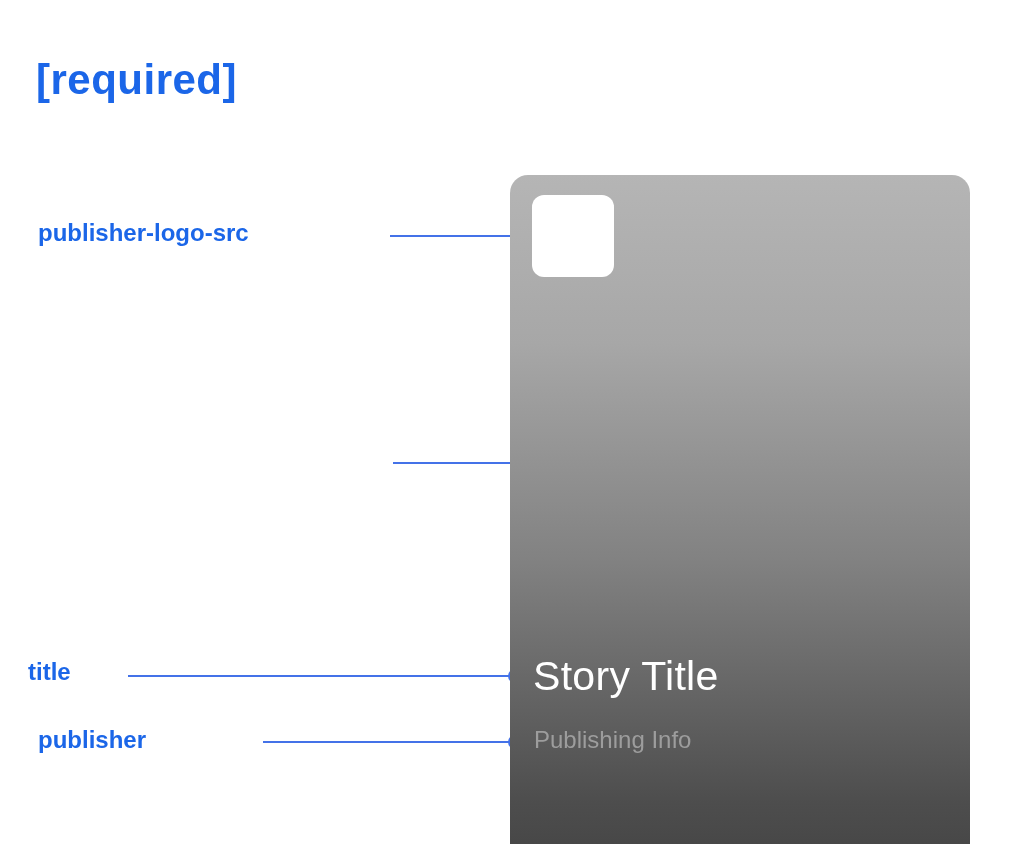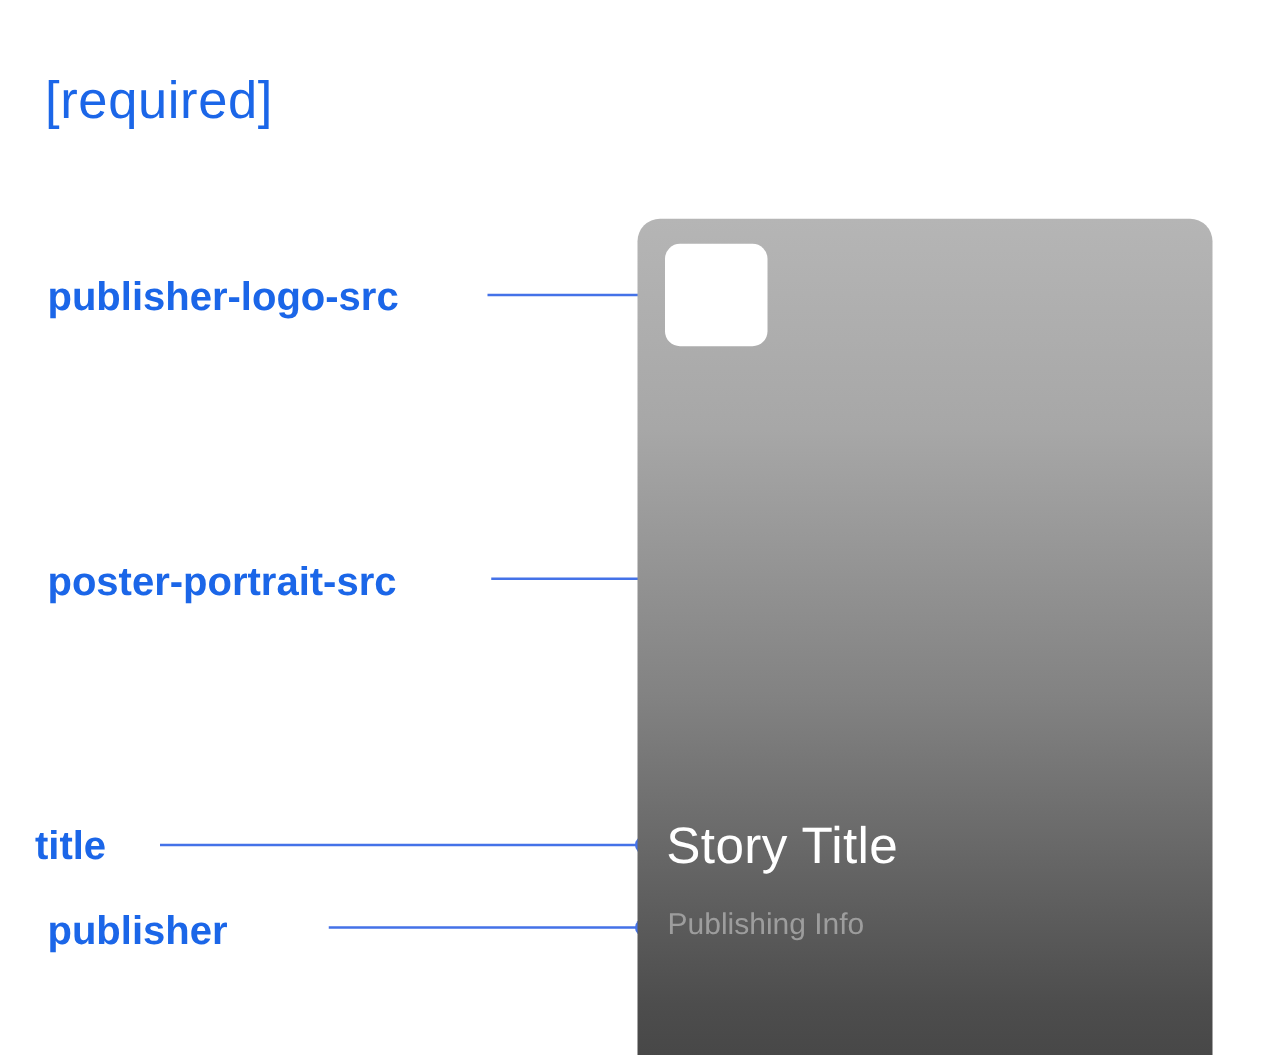--- a/index.html
+++ b/index.html
@@ -11,29 +11,29 @@
     font-family: "Liberation Sans", sans-serif;
     overflow: hidden;
   }
 
   
   .heading {
     position: absolute;
     left: 36px;
     top: 56px;
     font-size: 42px;
-    font-weight: 400;
+    font-weight: 700;
     color: #1b66e8;
     letter-spacing: 0.5px;
   }
 
   
   .callout-label {
     position: absolute;
-    font-size: 32px;
+    font-size: 24px;
     font-weight: 700;
     color: #1b66e8;
     white-space: nowrap;
   }
   .lbl-logo      { left: 38px; top: 219px; }
   .lbl-poster    { left: 38px; top: 447px; }
   .lbl-title     { left: 28px; top: 658px; }
   .lbl-publisher { left: 38px; top: 726px; text-align: right; }
 
   
@@ -106,21 +106,20 @@
 <body>
 
 <div class="canvas">
 
   <div class="heading">[required]</div>
 
   <div class="callout-label lbl-logo">publisher-logo-src</div>
   <div class="callout-line line-logo"></div>
   <div class="callout-dot dot-logo"></div>
 
-  <div class="callout-label lbl-poster">poster-portrait-src</div>
   <div class="callout-line line-poster"></div>
   <div class="callout-dot dot-poster"></div>
 
   <div class="callout-label lbl-title">title</div>
   <div class="callout-line line-title"></div>
   <div class="callout-dot dot-title"></div>
 
   <div class="callout-label lbl-publisher">publisher</div>
   <div class="callout-line line-publisher"></div>
   <div class="callout-dot dot-publisher"></div>

